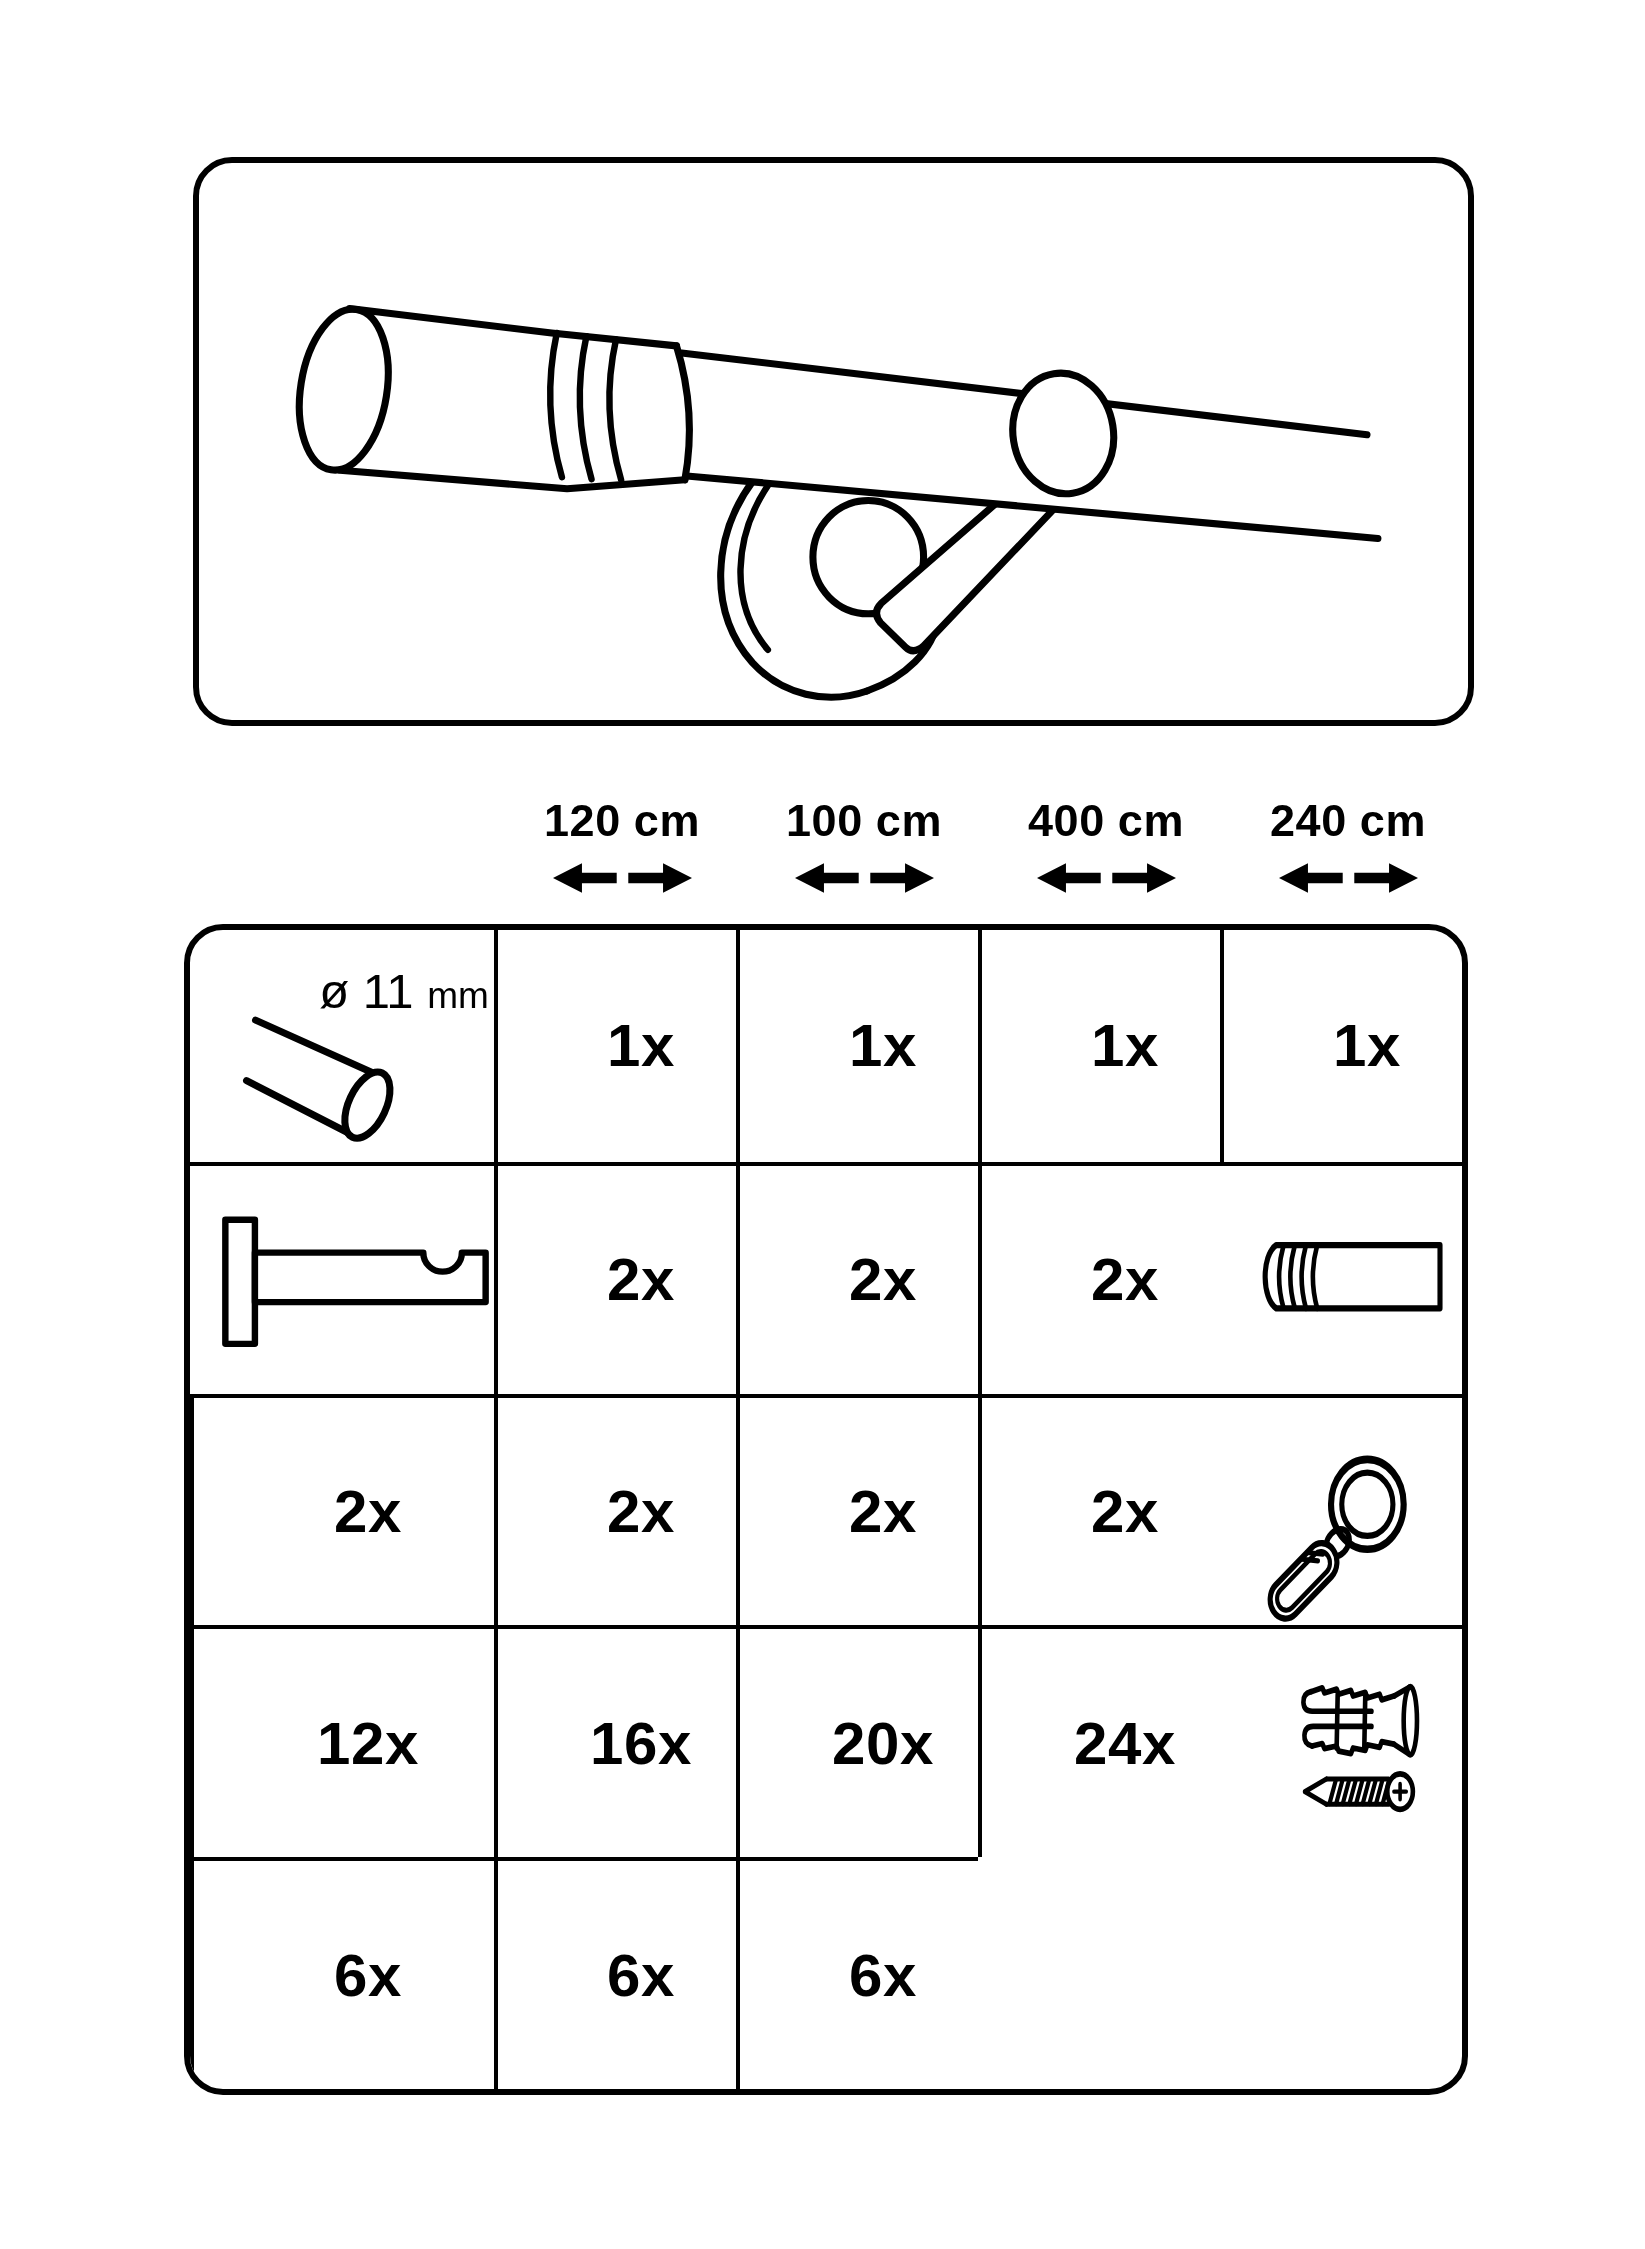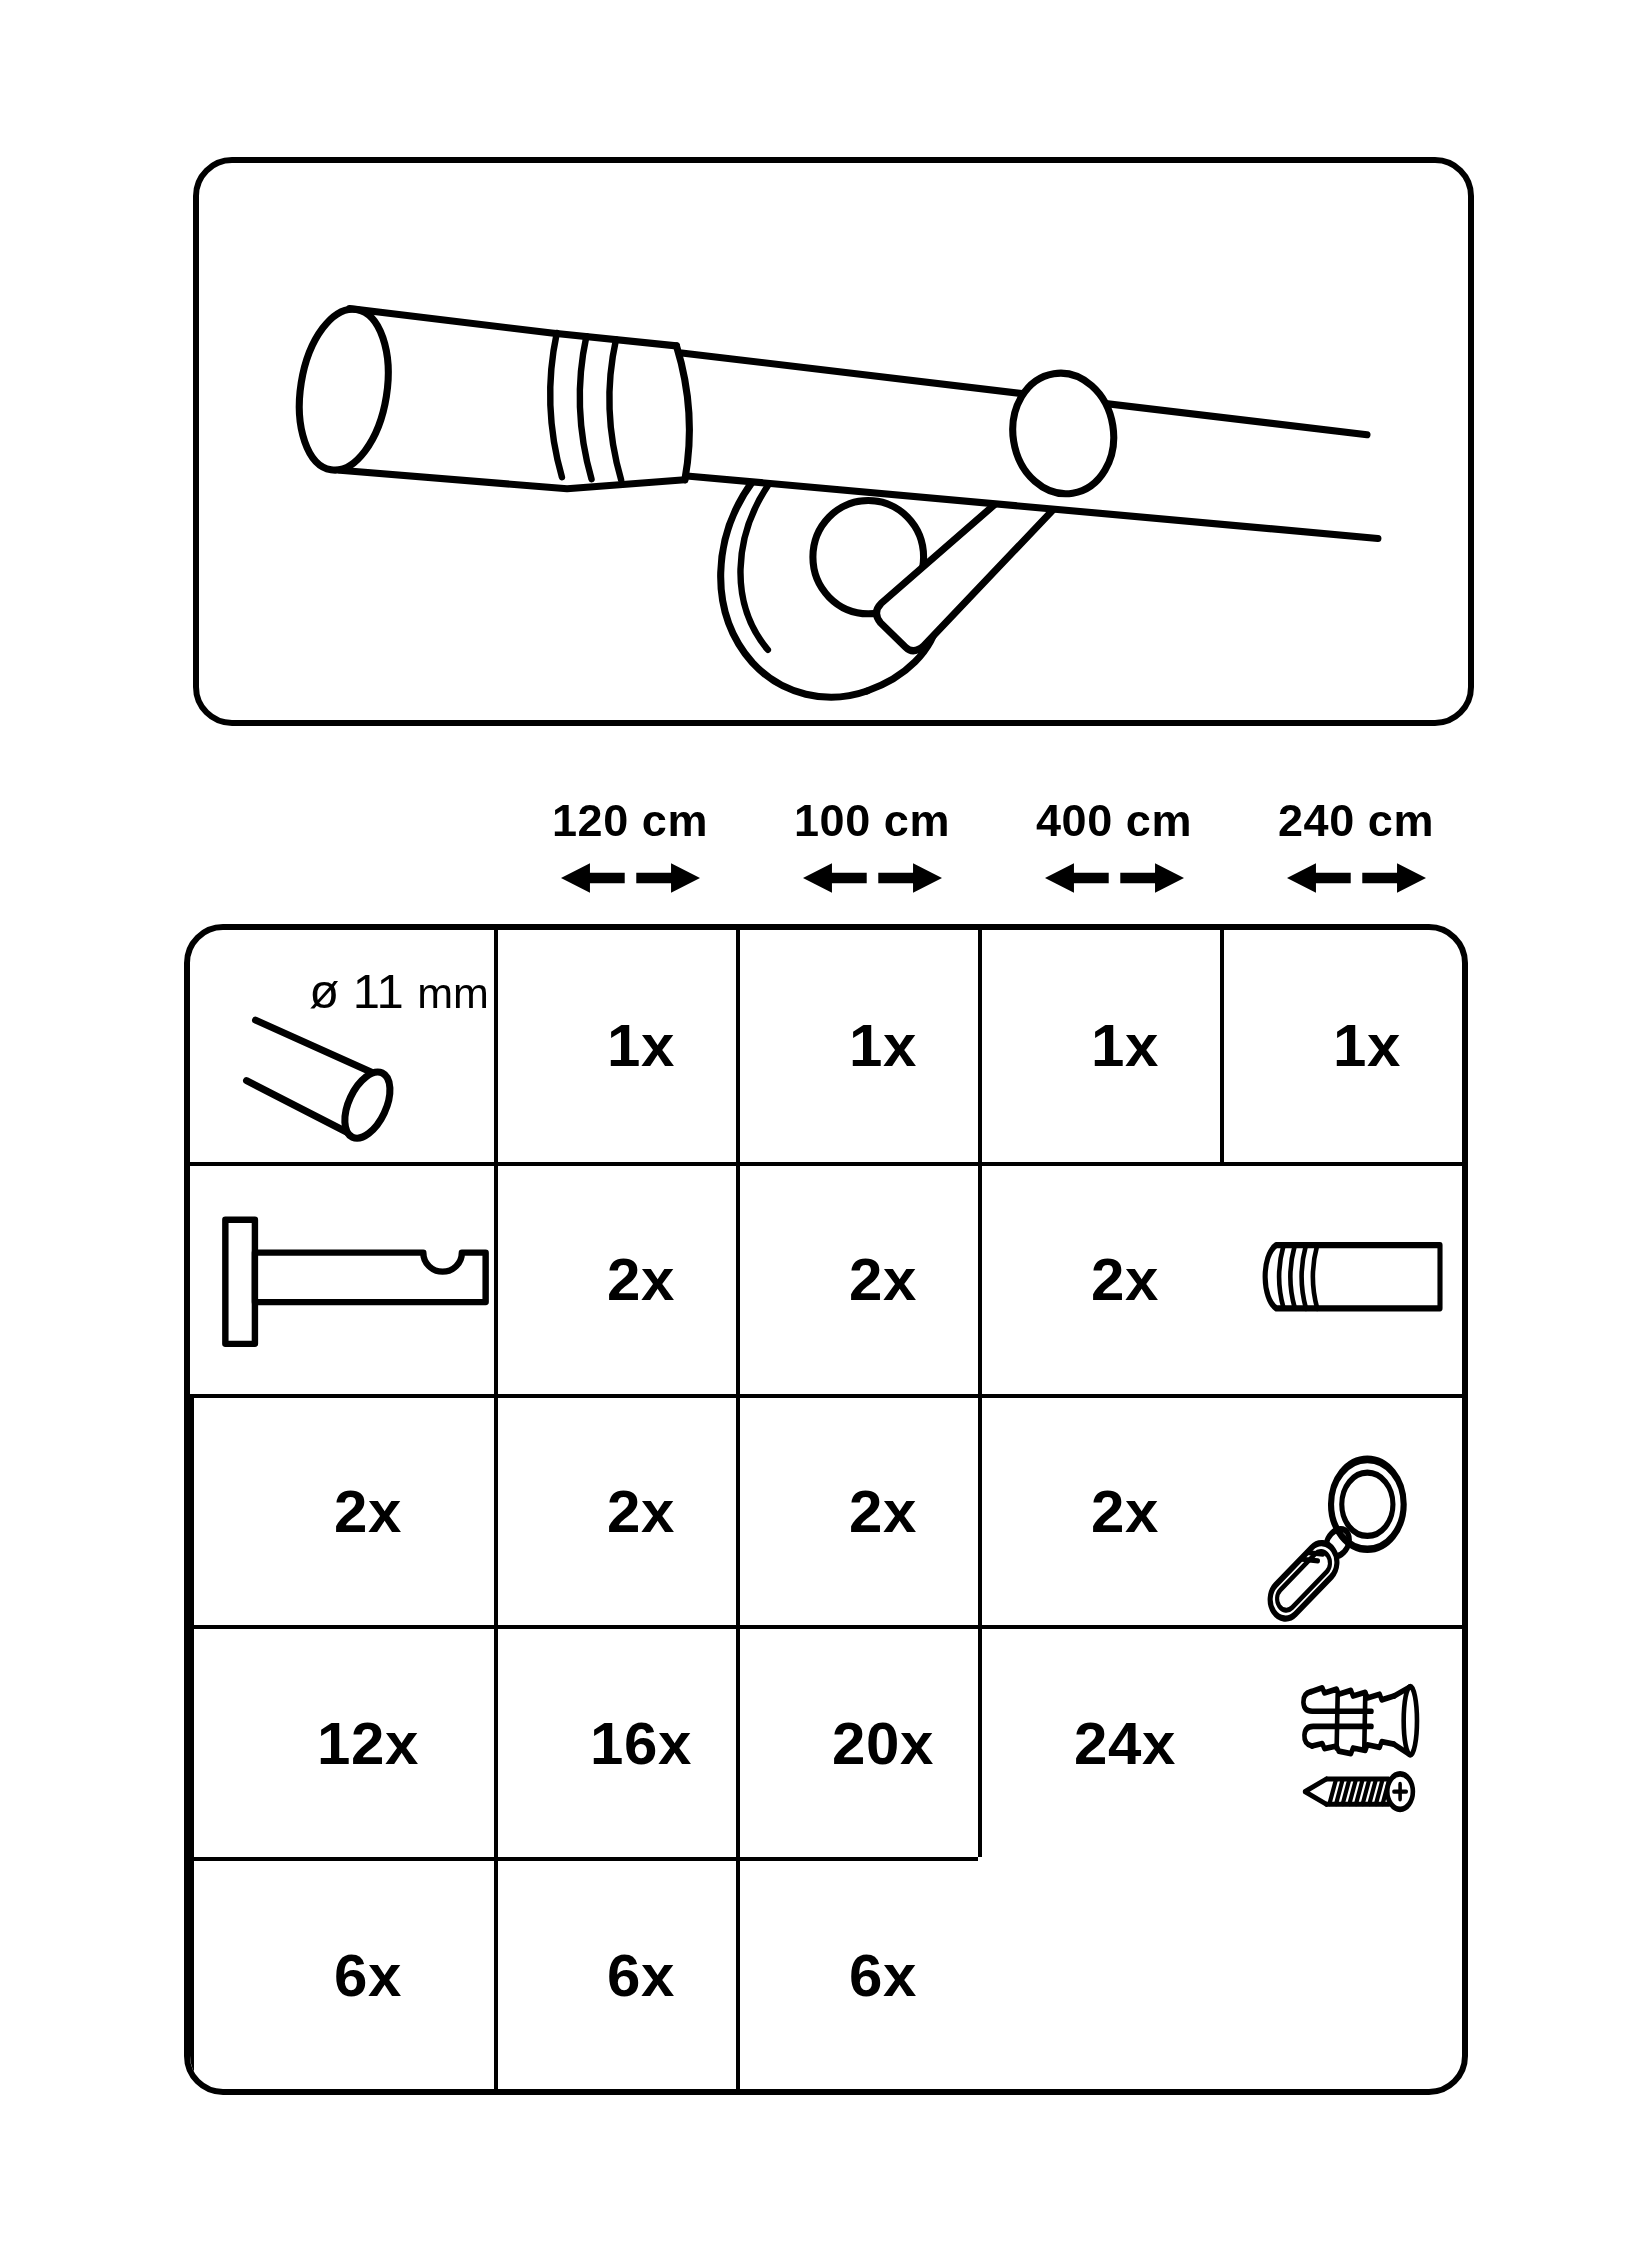--- a/index.html
+++ b/index.html
@@ -9,39 +9,39 @@
   .stroke{fill:none;stroke:#000;stroke-linecap:round;stroke-linejoin:round;}
   .wfill{fill:#fff;stroke:#000;stroke-linecap:round;stroke-linejoin:round;}
   .fillonly{fill:#fff;stroke:none;}
 
   
   .hero{position:absolute;left:193px;top:157px;width:1281px;height:569px;
         border:6.4px solid #000;border-radius:39px;box-sizing:border-box;background:#fff;}
   .hero svg{position:absolute;left:0;top:0;width:100%;height:100%;}
 
   
-  .size-row{position:absolute;left:205px;top:796px;width:1272px;height:109px;
+  .size-row{position:absolute;left:197px;top:796px;width:1272px;height:109px;
             display:grid;grid-template-columns:304px repeat(4,1fr);}
   .size-col{grid-row:1;display:flex;flex-direction:column;align-items:center;justify-content:flex-start;}
   .size-label{font-size:45px;font-weight:700;line-height:50px;letter-spacing:0.6px;white-space:pre;}
   .size-arrows{margin-top:16.7px;width:139px;height:30px;}
 
   
   .table{position:absolute;left:184px;top:924px;width:1284px;height:1171px;
          border:6.4px solid #000;border-radius:39px;box-sizing:border-box;overflow:hidden;
          display:grid;grid-template-columns:304px repeat(4,1fr);grid-template-rows:repeat(5,1fr);
          background:#fff;}
   .cell{border-left:4.5px solid #000;border-top:4.5px solid #000;position:relative;
         display:flex;align-items:center;justify-content:center;}
   .cell.c0{border-left:none;}
   .cell.r0{border-top:none;}
   .qty{font-size:60px;font-weight:700;letter-spacing:0.6px;padding-left:48px;}
   .icon-cell svg{position:absolute;left:0;top:0;width:100%;height:100%;}
   .dia-label{position:absolute;top:33px;right:5.1px;font-size:49px;font-weight:400;white-space:pre;}
-  .dia-unit{font-size:43px;}
+  .dia-unit{font-size:37px;}
 </style>
 </head>
 <body>
 
 <div class="page">
 
   <div class="hero">
     <svg viewBox="0 0 1972 865" preserveAspectRatio="none">
 
       <path class="stroke" stroke-width="11" d="M 862,492 C 798,578 790,696 860,776 C 906,826 976,842 1038,820"></path>

